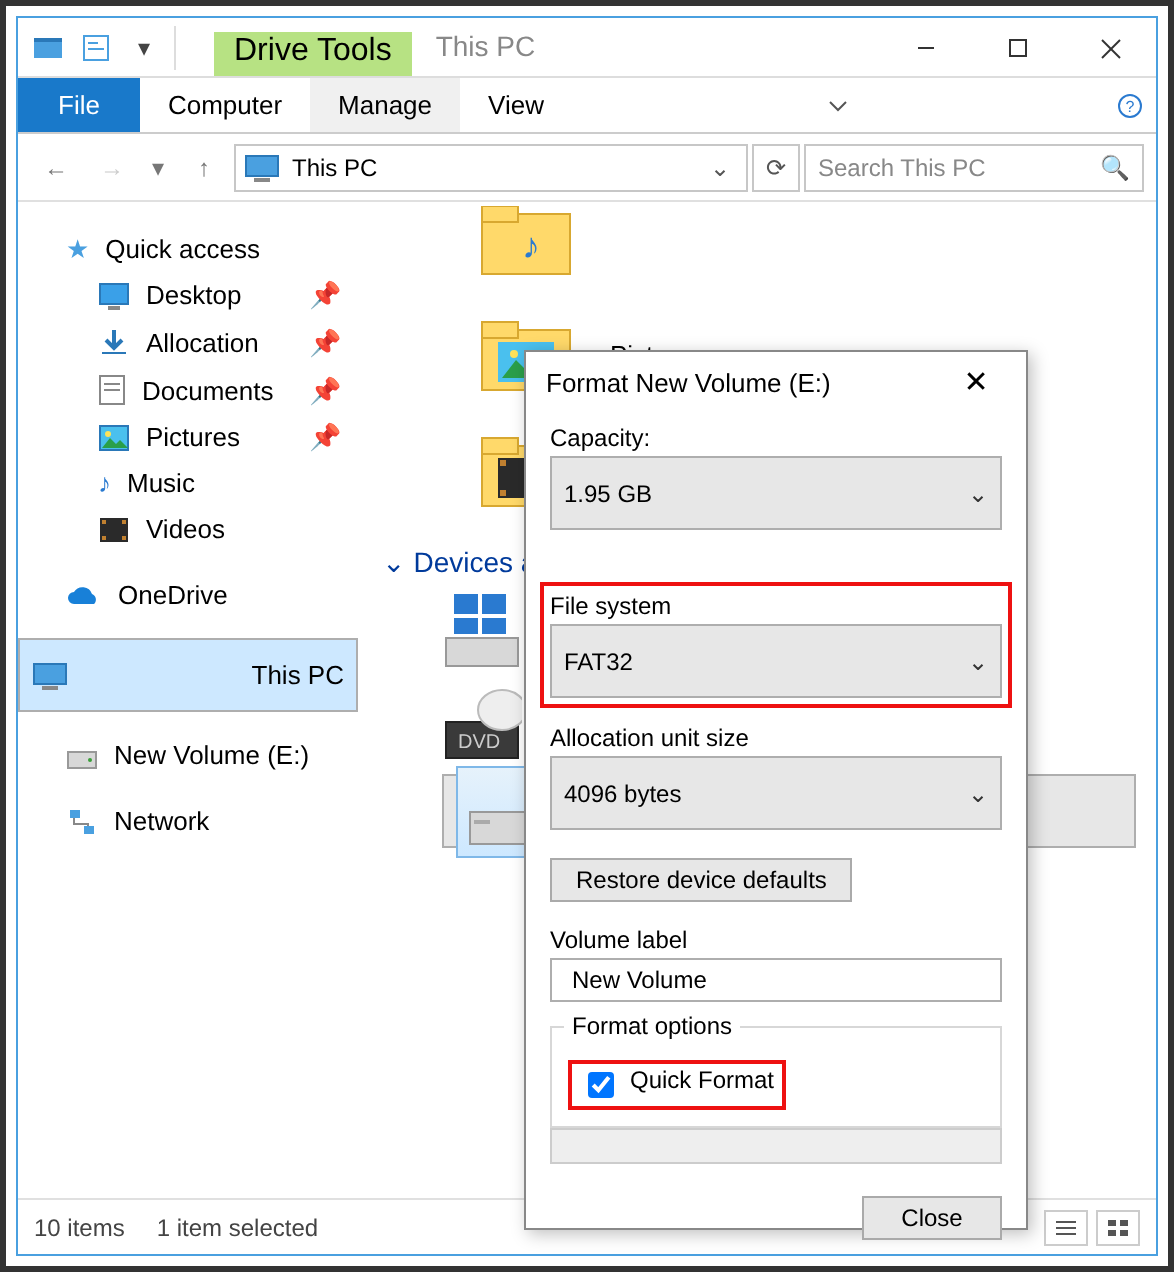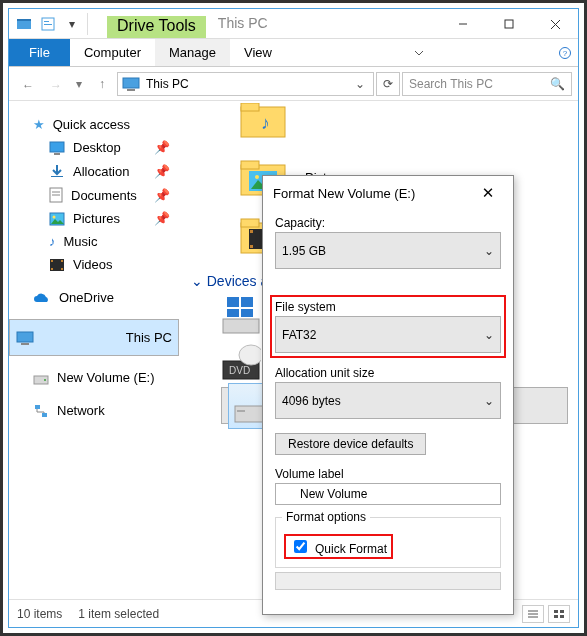--- a/index.html
+++ b/index.html
@@ -42,27 +42,27 @@
   .status .viewbtns { margin-left:auto; display:flex; gap:4px; }
   .vbtn { width:22px; height:18px; border:1px solid #ccc; display:flex; align-items:center; justify-content:center; color:#555; }
   
   .dlg { position:absolute; left:253px; top:166px; width:252px; height:440px; background:#fff; border:1px solid #888; box-shadow:2px 2px 8px rgba(0,0,0,.25); display:flex; flex-direction:column; }
   .dlgtitle { height:34px; display:flex; align-items:center; padding:0 10px; font-size:13px; }
   .dlgclose { margin-left:auto; width:30px; height:30px; display:flex; align-items:center; justify-content:center; font-size:15px; cursor:default; }
   .dlgbody { flex:1; padding:4px 12px 8px; font-size:12px; display:flex; flex-direction:column; }
   .lbl { margin:2px 0 2px 0; }
   .sel { display:flex; align-items:center; justify-content:space-between; background:#e7e7e7; border:1px solid #aeaeae; height:37px; padding:0 6px; cursor:default; }
   .sel .dd { color:#333; }
-  .txt { width:100%; height:22px; border:1px solid #aeaeae; padding:2px 24px; font:inherit; background:#fff; }
+  .txt { width:100%; height:22px; border:1px solid #aeaeae; padding:2px 10px; font:inherit; background:#fff; }
   .hl { border:2px solid #e11; padding:1px 3px 3px; margin:-3px -5px 6px; }
   .btn { height:22px; border:1px solid #aaa; background:#e7e7e7; padding:0 12px; font:inherit; cursor:default; }
   .btn.def { box-shadow:0 0 0 1px #2a7ad0 inset; }
   .fgroup { border:1px solid #d7d7d7; padding:16px 8px 8px; margin-top:4px; position:relative; }
   .fgroup .legend { position:absolute; top:-8px; left:6px; background:#fff; padding:0 4px; font-size:12px; }
-  .chkwrap { display:inline-flex; align-items:flex-end; gap:5px; }
+  .chkwrap { display:inline-flex; align-items:flex-start; gap:5px; }
   .hl2 { display:inline-block; border:2px solid #e11; padding:1px 4px; }
   .progress { height:18px; background:#eee; border:1px solid #ccc; margin:10px 0; }
   .dlgfoot { display:flex; gap:10px; justify-content:flex-end; margin-top:6px; }
   .hlbtn { border:2px solid #e11; padding:2px; display:inline-block; }
   
   svg { display:block; }
 </style>
 </head>
 <body>
 
@@ -351,18 +351,19 @@
           <label class="chkwrap">
             <input type="checkbox" checked="" style="">
             <span>Quick Format</span>
           </label>
         </span>
       </div>
 
       <div class="progress" style="margin-top:auto"></div>
 
       <div class="dlgfoot">
+        <button class="btn" style="min-width:70px">Close</button>
       </div>
     </div>
   </div>
 
  </div>
 </div>
 
 </body></html>

